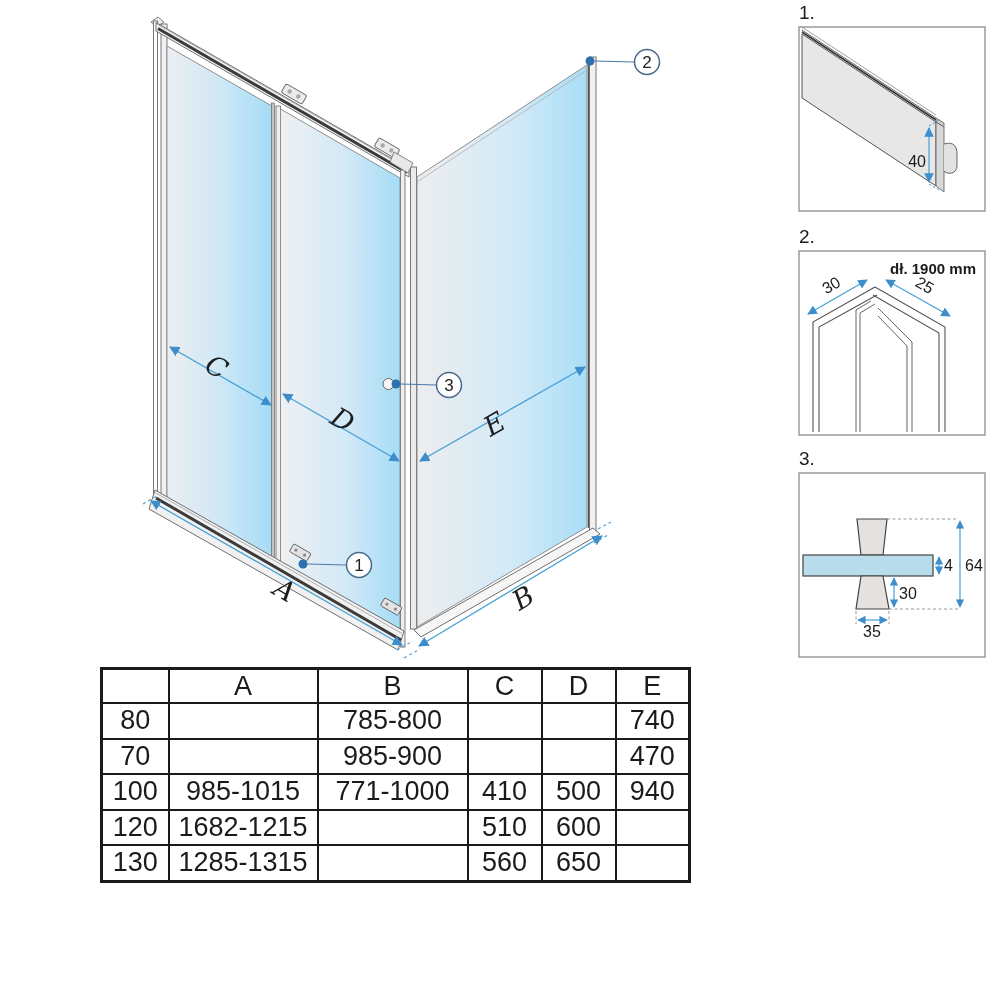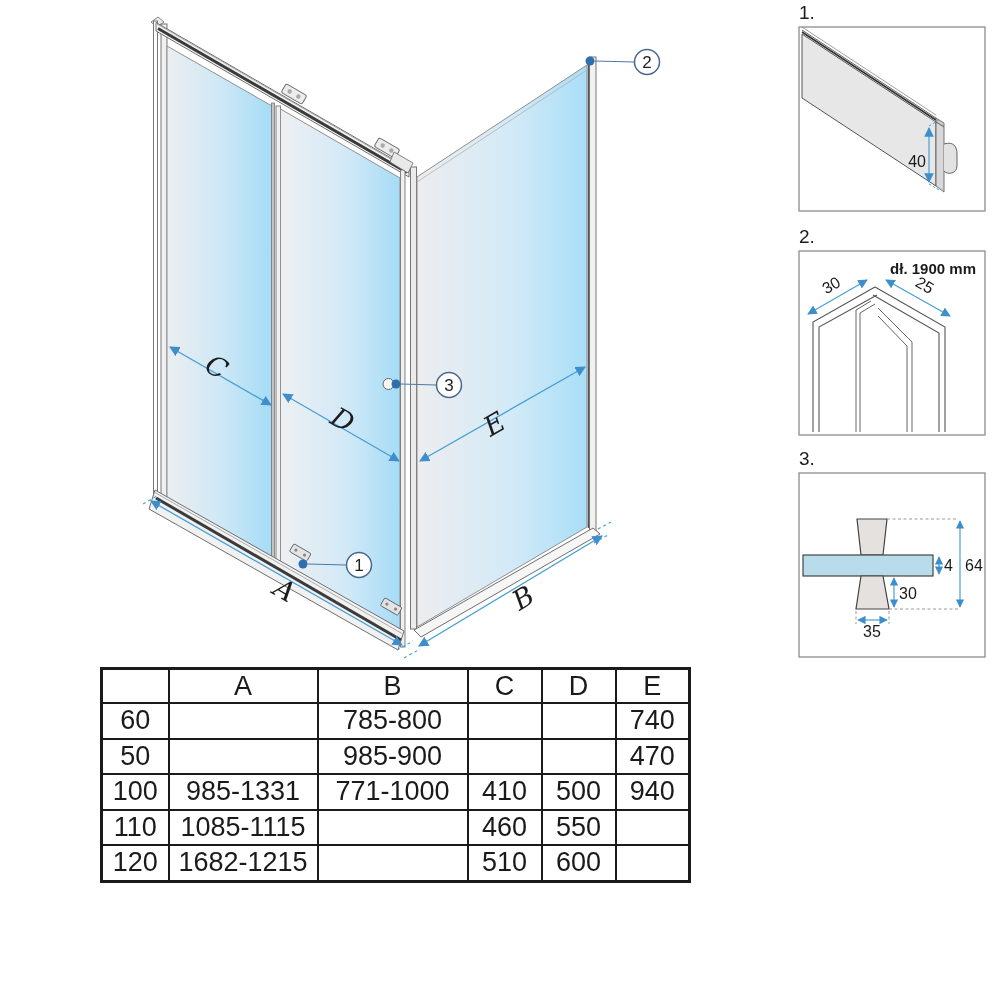--- a/index.html
+++ b/index.html
@@ -263,54 +263,54 @@
         <th></th>
         <th>A</th>
         <th>B</th>
         <th>C</th>
         <th>D</th>
         <th>E</th>
       </tr>
     </thead>
     <tbody>
       <tr>
-        <td>60</td>
+        <td>80</td>
         <td></td>
         <td>785-800</td>
         <td></td>
         <td></td>
         <td>740</td>
       </tr>
       <tr>
-        <td>50</td>
+        <td>70</td>
         <td></td>
         <td>985-900</td>
         <td></td>
         <td></td>
         <td>470</td>
       </tr>
       <tr>
         <td>100</td>
-        <td>985-1331</td>
+        <td>985-1015</td>
         <td>771-1000</td>
         <td>410</td>
         <td>500</td>
         <td>940</td>
       </tr>
       <tr>
-        <td>110</td>
-        <td>1085-1115</td>
-        <td></td>
-        <td>460</td>
-        <td>550</td>
-        <td></td>
-      </tr>
-      <tr>
         <td>120</td>
         <td>1682-1215</td>
         <td></td>
         <td>510</td>
         <td>600</td>
+        <td></td>
+      </tr>
+      <tr>
+        <td>130</td>
+        <td>1285-1315</td>
+        <td></td>
+        <td>560</td>
+        <td>650</td>
         <td></td>
       </tr>
     </tbody>
   </table>
 </div>
 
 </body></html>

